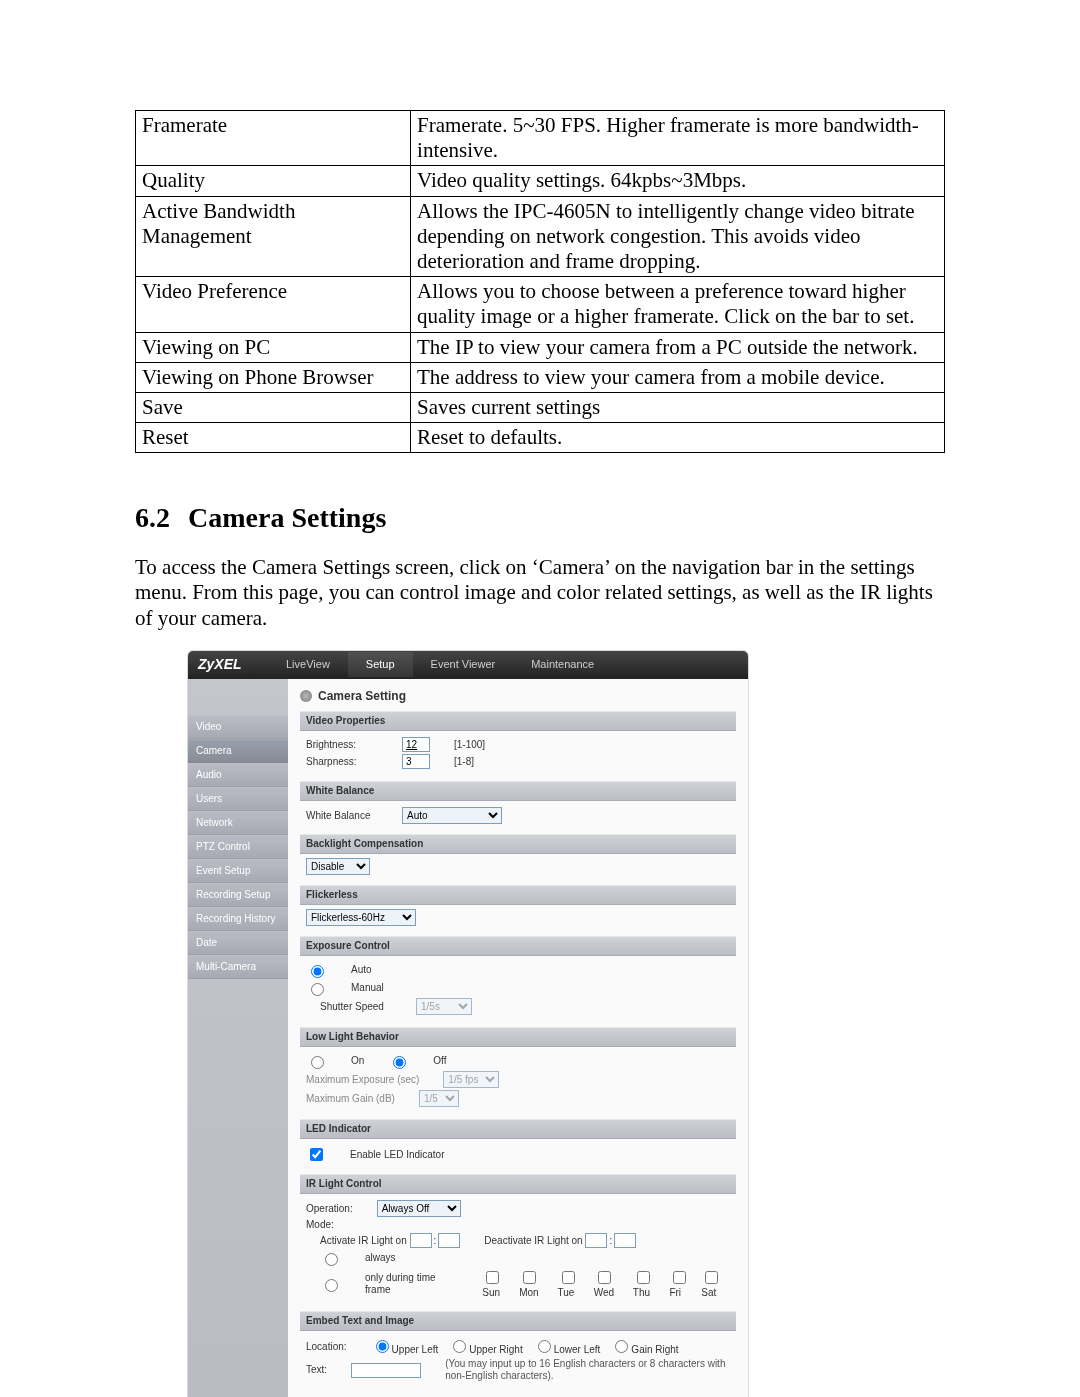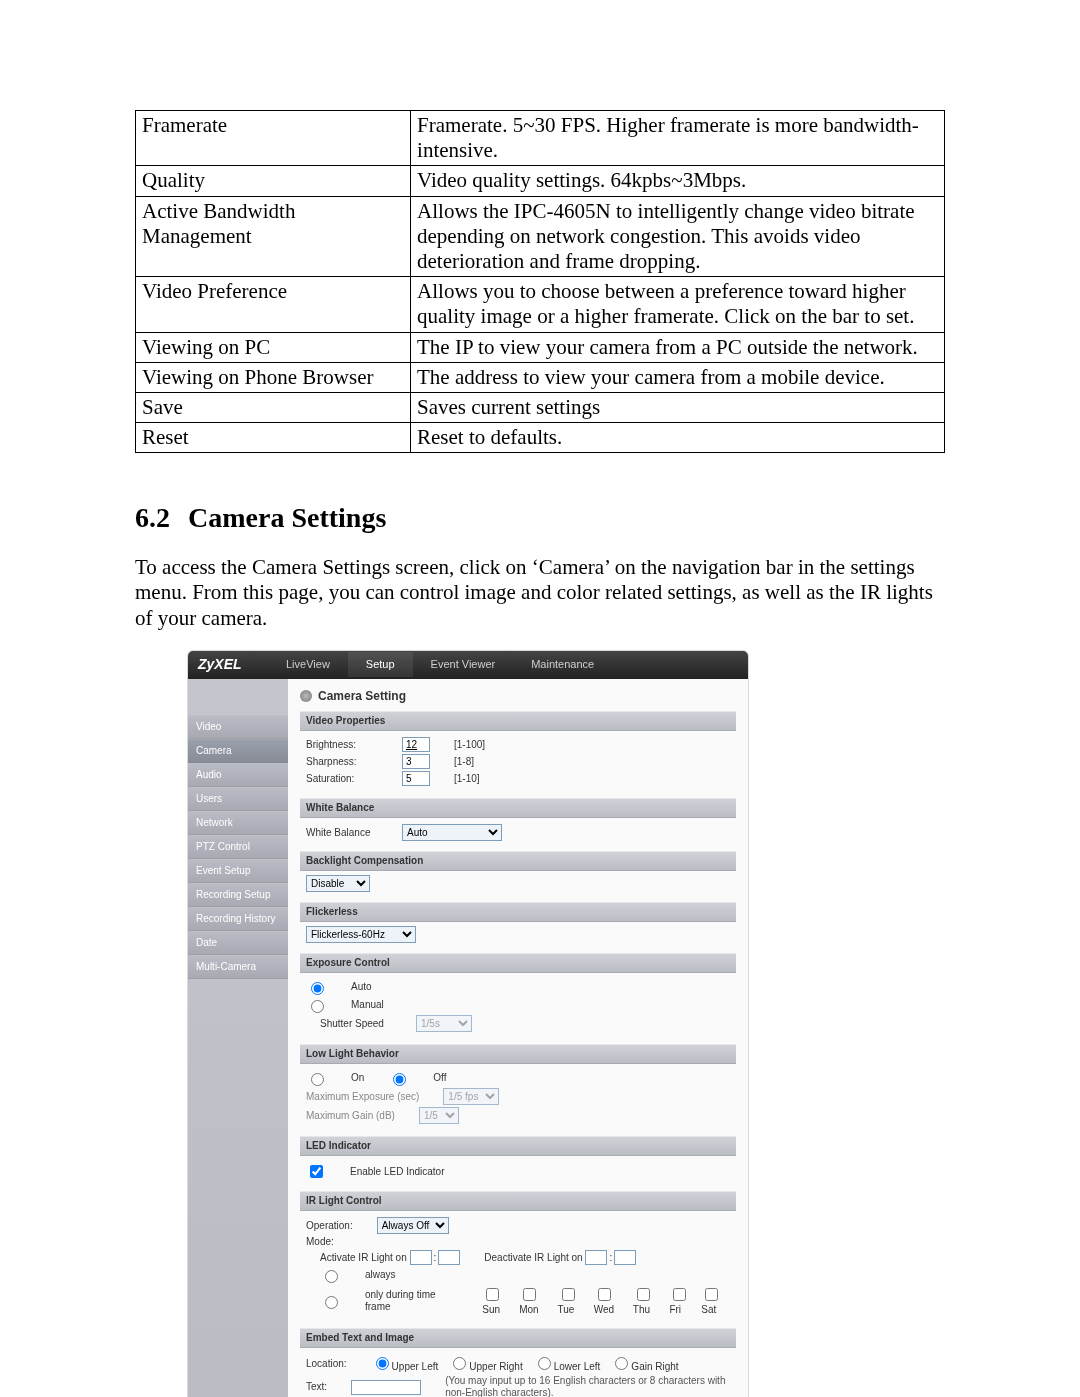--- a/index.html
+++ b/index.html
@@ -233,25 +233,20 @@
           <div class="row">
               <span class="lab">Brightness:</span>
               <input class="txt" style="width: 28px; text-decoration: underline;" value="12">
               <span class="hint">[1-100]</span>
             </div>
           <div class="row">
               <span class="lab">Sharpness:</span>
               <input class="txt" style="width: 28px;" value="3">
               <span class="hint">[1-8]</span>
             </div>
-          <div class="row">
-              <span class="lab">Saturation:</span>
-              <input class="txt" style="width: 28px;" value="5">
-              <span class="hint">[1-10]</span>
-            </div>
         </div>
 
         <div class="sec-bar">White Balance</div>
         <div class="pad row">
             <span class="lab">White Balance</span>
           <select class="sel" style="width:100px"><option>Auto</option></select>
         </div>
 
         <div class="sec-bar">Backlight Compensation</div>
         <div class="pad"><select class="sel" style="width:64px"><option>Disable</option></select></div>
@@ -296,21 +291,21 @@
         <div class="sec-bar">LED Indicator</div>
         <div class="pad row">
             <input type="checkbox" checked="" style="">
             <span>Enable LED Indicator</span>
           </div>
 
         <div class="sec-bar">IR Light Control</div>
         <div class="pad">
           <div class="row">
               <span>Operation:</span>
-            <select class="sel" style="width:72px"><option>Always Off</option></select>
+            <select class="sel" style="width:84px"><option>Always Off</option></select>
             </div>
           <div class="row">
               <span>Mode:</span>
             </div>
           <div class="row indent" style="gap:24px">
             <span><span>Activate IR Light on</span>
               <span class="time-pair"><input class="txt" style="">:<input class="txt" style=""></span></span>
             <span><span>Deactivate IR Light on</span>
               <span class="time-pair"><input class="txt" style="">:<input class="txt" style=""></span></span>
           </div>

